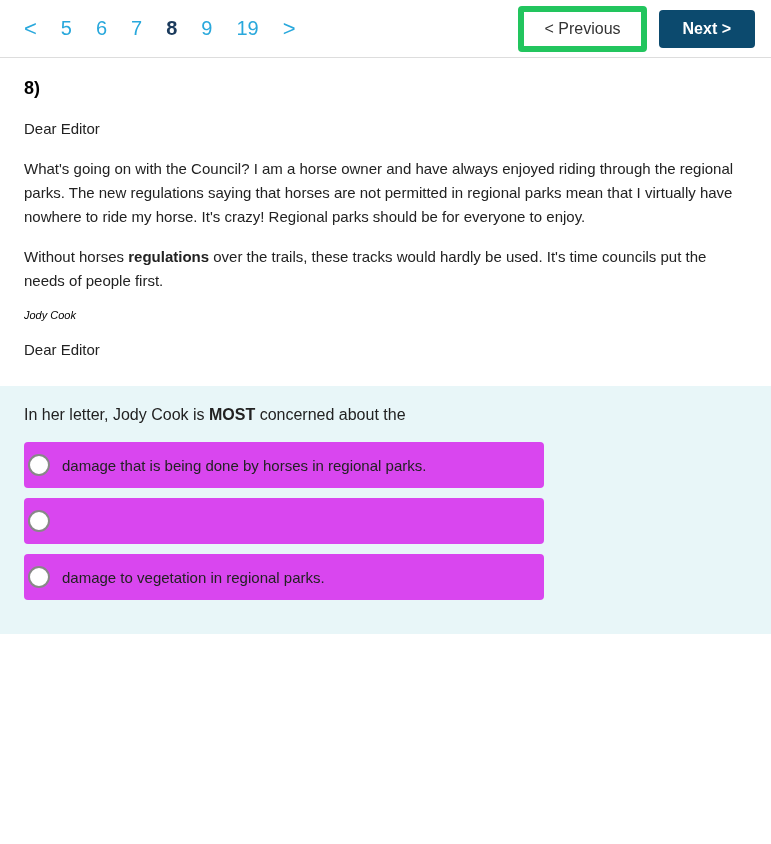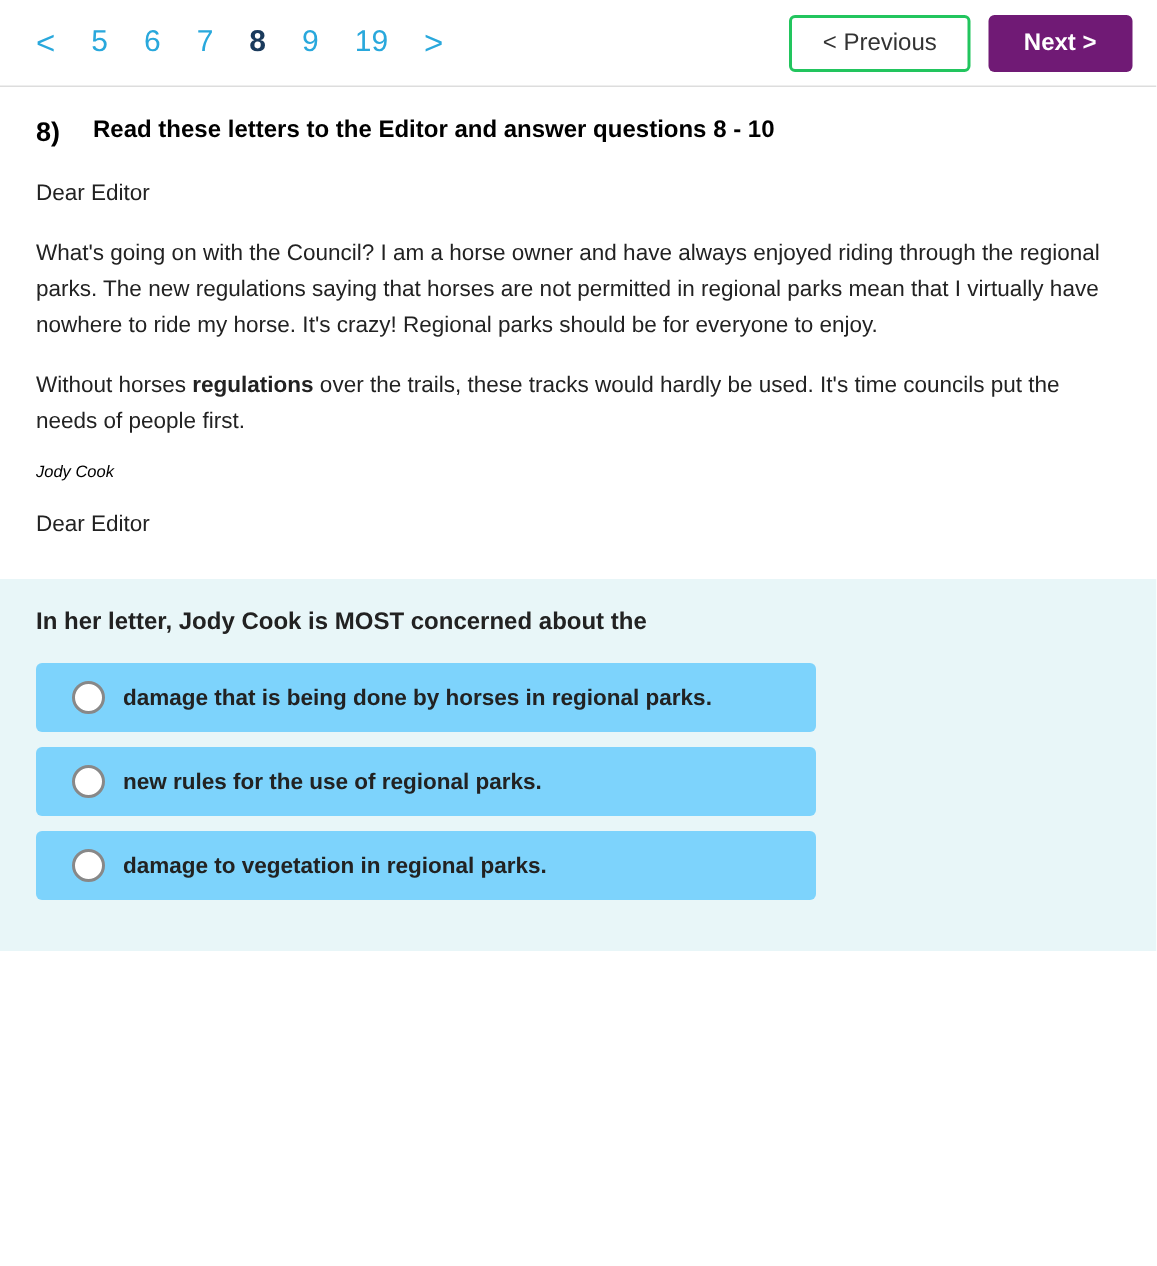--- a/index.html
+++ b/index.html
@@ -46,31 +46,31 @@
 
     .nav-arrow {
       font-size: 22px;
       color: #29a8dc;
       cursor: pointer;
       padding: 4px 8px;
     }
 
     .btn-previous {
       background: #fff;
-      border: 2px solid #22c55e;
+      border: 6px solid #22c55e;
       color: #333;
       padding: 8px 20px;
       font-size: 16px;
       cursor: pointer;
       border-radius: 4px;
       margin-right: 8px;
     }
 
     .btn-next {
-      background: #701a75;
+      background: #0c4a6e;
       border: none;
       color: #fff;
       padding: 10px 24px;
       font-size: 16px;
       cursor: pointer;
       border-radius: 4px;
       font-weight: bold;
     }
 
     
@@ -121,35 +121,34 @@
 
     .passage-section {
       margin-bottom: 8px;
     }
 
     
     .question-area {
       background: #e8f6f8;
       padding: 20px 24px 24px 24px;
       margin-top: 0;
-      font-weight: bold;
     }
 
     .question-prompt {
       font-size: 16px;
       margin-bottom: 18px;
       color: #222;
     }
 
     .answer-option {
       display: flex;
       align-items: center;
-      background: #7dd3fc;
+      background: #d946ef;
       border-radius: 4px;
-      padding: 12px 24px;
+      padding: 12px 4px;
       margin-bottom: 10px;
       cursor: pointer;
       gap: 12px;
       max-width: 520px;
     }
 
     .radio-circle {
       width: 22px;
       height: 22px;
       border-radius: 50%;
@@ -187,21 +186,20 @@
     <span class="nav-arrow">&gt;</span>
   </div>
   <button class="btn-previous">&lt; Previous</button>
   <button class="btn-next">Next &gt;</button>
 </div>
 
 <div class="main-content">
 
   <div class="question-header">
     <span class="question-number">8)</span>
-    <span class="question-text">Read these letters to the Editor and answer questions 8 - 10</span>
   </div>
 
   <div class="passage-section">
     <div class="letter-body">
       <p>Dear Editor</p>
       <p>What's going on with the Council? I am a horse owner and have always enjoyed riding through the regional parks. The new regulations saying that horses are not permitted in regional parks mean that I virtually have nowhere to ride my horse. It's crazy! Regional parks should be for everyone to enjoy.</p>
       <p>
         <span>Without horses </span><strong>regulations</strong><span> over the trails, these tracks would hardly be used. It's time councils put the needs of people first.</span>
       </p>
     </div>
@@ -218,21 +216,20 @@
     <span>In her letter, Jody Cook is </span><strong>MOST</strong><span> concerned about the</span>
   </div>
 
   <div class="answer-option">
     <div class="radio-circle"></div>
     <span class="option-label">damage that is being done by horses in regional parks.</span>
   </div>
 
   <div class="answer-option">
     <div class="radio-circle"></div>
-    <span class="option-label">new rules for the use of regional parks.</span>
   </div>
 
   <div class="answer-option">
     <div class="radio-circle"></div>
     <span class="option-label">damage to vegetation in regional parks.</span>
   </div>
 
 </div>
 
 </body></html>

